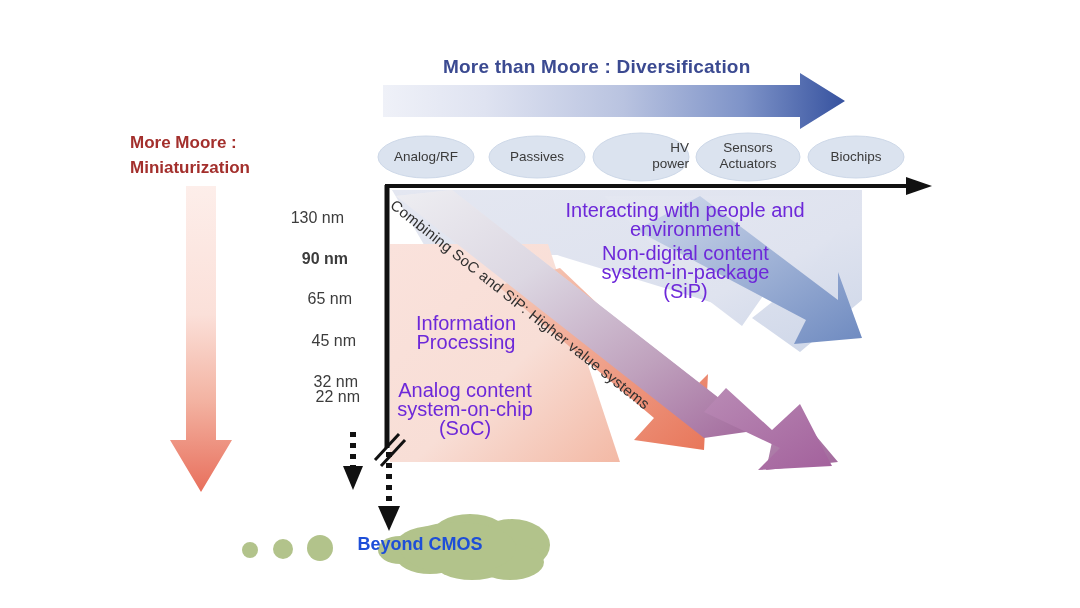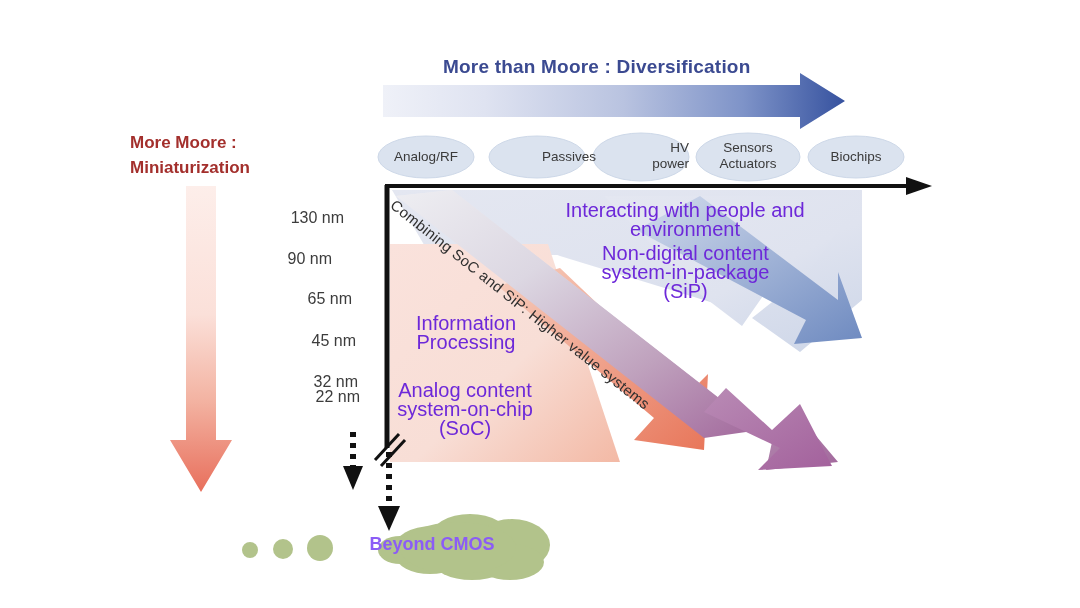--- a/index.html
+++ b/index.html
@@ -53,22 +53,22 @@
 
   
   #txt-diag{
     left:398px;top:196px;width:340px;
     font-size:15px;color:#2f2f2f;white-space:nowrap;
     transform:rotate(38.5deg);transform-origin:0 0;
     letter-spacing:.3px;
   }
 
   #beyond-label{
-    left:352px;top:534px;width:160px;
-    font-size:18px;font-weight:bold;color:#8b5cf6;text-align:center;
+    left:340px;top:534px;width:160px;
+    font-size:18px;font-weight:bold;color:#1d4ed8;text-align:center;
     white-space:nowrap;
   }
 </style>
 </head>
 <body>
 
 <div id="stage">
 
   <svg id="canvas" viewBox="0 0 1080 608">
     <defs>
@@ -202,33 +202,33 @@
   </svg>
 
   <div class="abs" id="mtm-title">More than Moore : Diversification</div>
 
   <div class="abs" id="mm-title">
     <div>More Moore :</div>
     <div>Miniaturization</div>
   </div>
 
   <div class="abs pill-label" style="left:378px;top:149px;width:96px;">Analog/RF</div>
-  <div class="abs pill-label" style="left:489px;top:149px;width:96px;margin-left:32px;">Passives</div>
+  <div class="abs pill-label" style="left:489px;top:149px;width:96px;">Passives</div>
   <div class="abs pill-label" style="left:593px;top:140px;width:96px;text-align:right;">
     <div>HV</div>
     <div>power</div>
   </div>
   <div class="abs pill-label" style="left:696px;top:140px;width:104px;">
     <div>Sensors</div>
     <div>Actuators</div>
   </div>
   <div class="abs pill-label" style="left:808px;top:149px;width:96px;">Biochips</div>
 
   <div class="abs nm" style="left:240px;top:209px;width:104px;">130 nm</div>
-  <div class="abs nm" style="left:228px;top:250px;width:104px;">90 nm</div>
+  <div class="abs nm" style="left:244px;top:250px;width:104px;font-weight:bold;">90 nm</div>
   <div class="abs nm" style="left:248px;top:290px;width:104px;">65 nm</div>
   <div class="abs nm" style="left:252px;top:332px;width:104px;">45 nm</div>
   <div class="abs nm" style="left:254px;top:373px;width:104px;">32 nm</div>
   <div class="abs nm" style="left:256px;top:388px;width:104px;">22 nm</div>
 
 
   <div class="abs body-txt" id="txt-interacting">Interacting with people and environment</div>
 
   <div class="abs body-txt" id="txt-sip">
     <div>Non-digital content</div>

